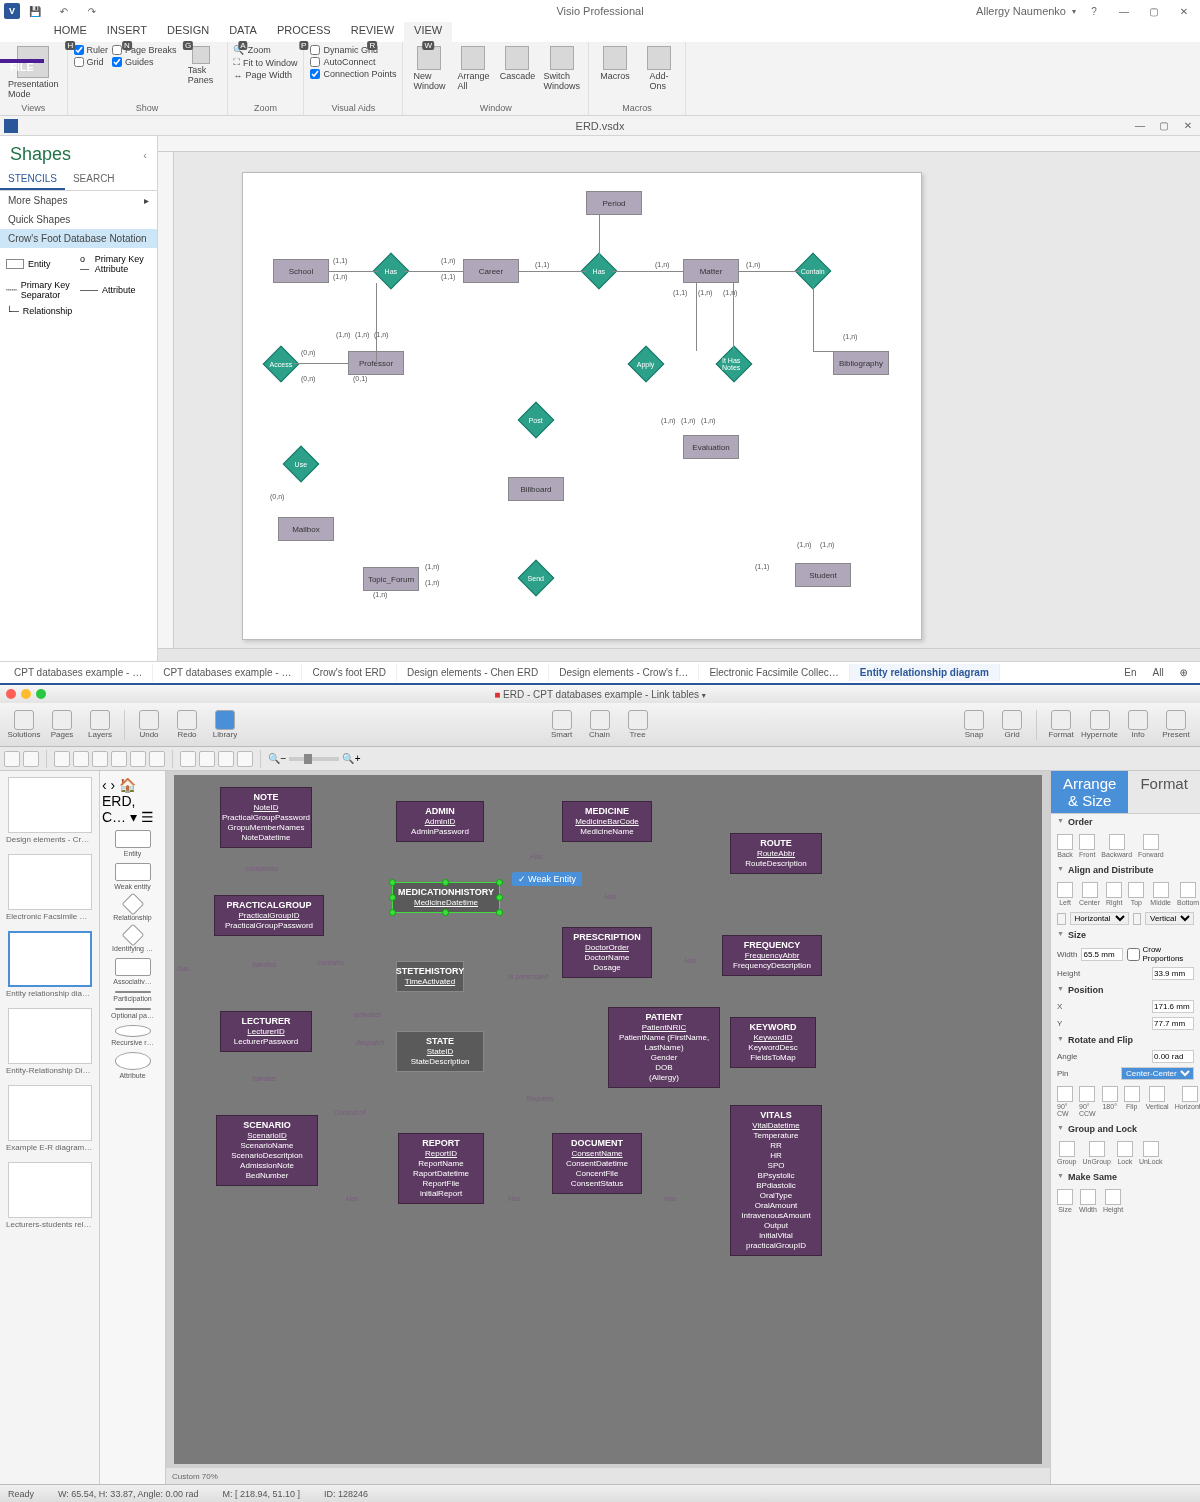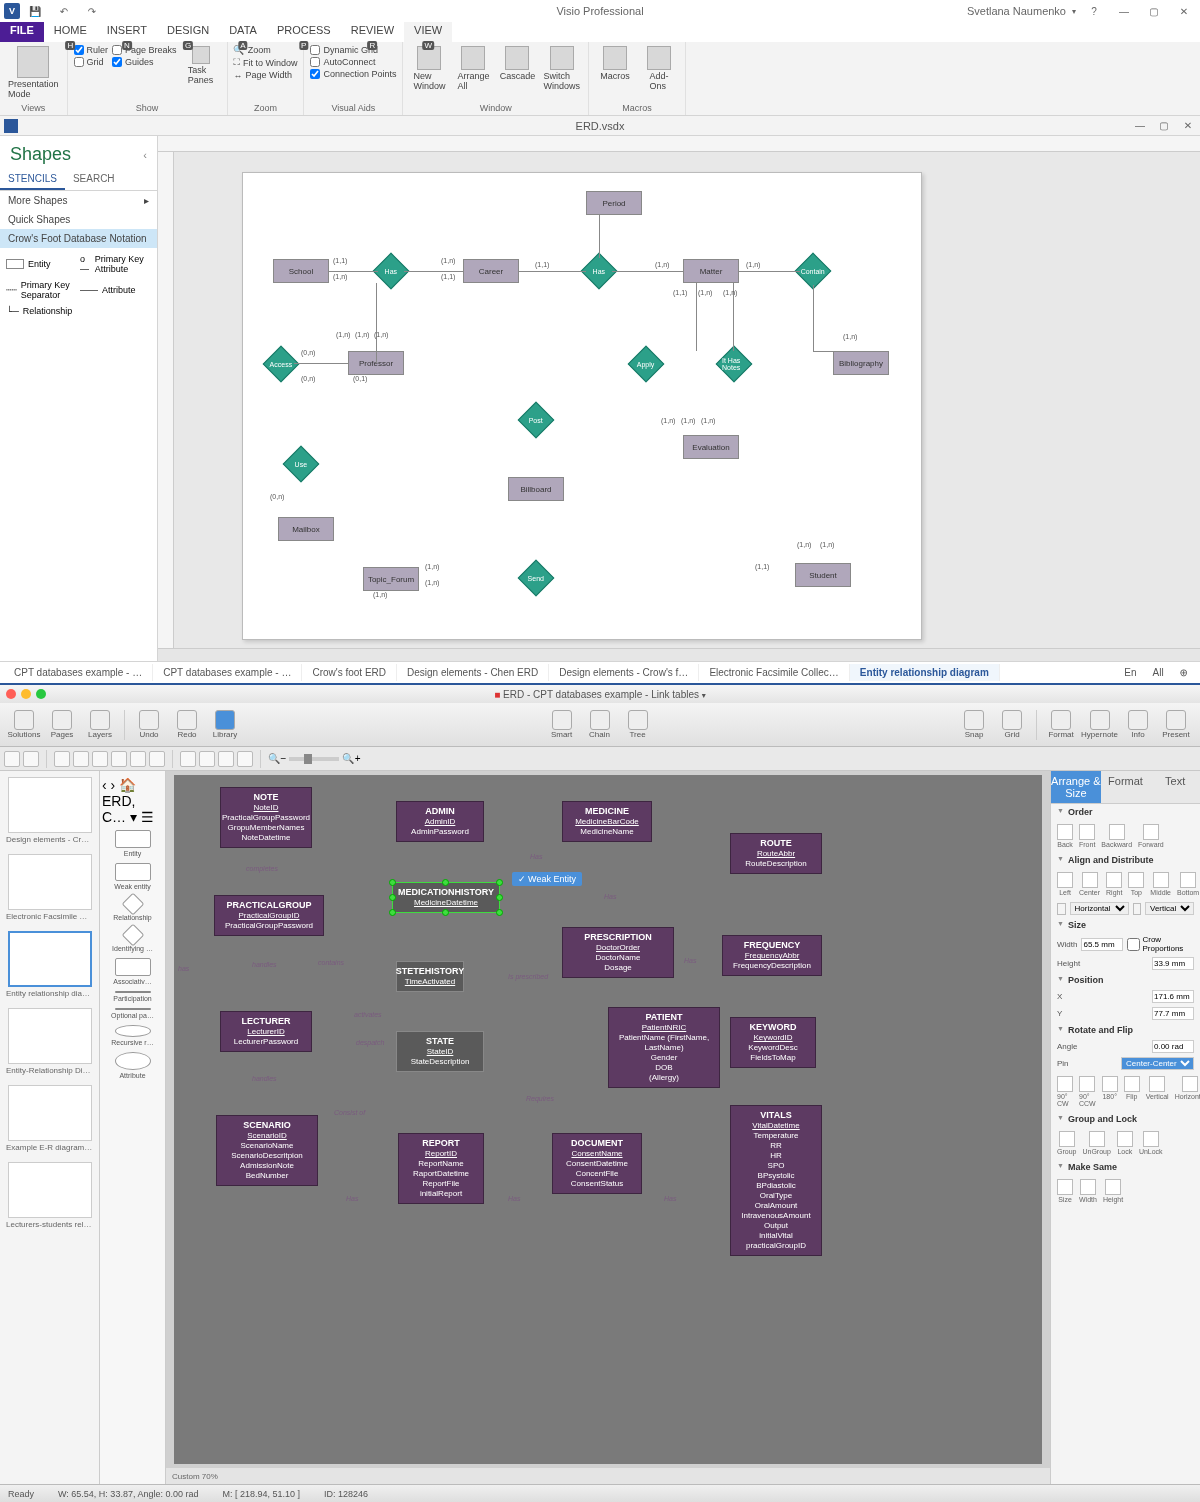--- a/index.html
+++ b/index.html
@@ -13,21 +13,21 @@
 .visio-titlebar .qat { display: flex; gap: 4px; padding-left: 4px; align-items: center; }
 .visio-titlebar .qat .qicon { width: 16px; height: 16px; background: #2b579a; border-radius: 2px; display: flex; align-items: center; justify-content: center; color: #fff; font-size: 9px; font-weight: bold;}
 .visio-titlebar .title { position: absolute; left: 50%; transform: translateX(-50%); color: #666; font-size: 11px; }
 .visio-titlebar .titleright { margin-left: auto; display:flex; align-items:center; gap:6px; padding-right:4px; color:#666;}
 .visio-titlebar .user { font-size: 11px; }
 .winbtn { width: 24px; height: 18px; display: inline-flex; align-items:center; justify-content:center; font-size:10px; color:#666;}
 
 
 .ribbon-tabs { height: 20px; background: #fff; display: flex; }
 .ribbon-tabs .tab { padding: 2px 10px; font-size: 11px; color: #444; cursor: pointer; position:relative;}
-.ribbon-tabs .tab.file { background: #4c1d95; color: #fff; font-weight: bold; }
+.ribbon-tabs .tab.file { background: #4c1d95; color: #fff; font-weight: bold; margin-top: 37px; }
 .ribbon-tabs .tab.active { background: #f3f3f3; }
 .ribbon-tabs .tab .kt { position:absolute; bottom:-8px; left:50%; transform:translateX(-50%); font-size:8px; background:#555; color:#fff; padding:0 2px; border-radius:2px;}
 
 
 .ribbon { height: 74px; background: #f3f3f3; border-bottom: 1px solid #d4d4d4; display: flex; }
 .r-group { border-right: 1px solid #e0e0e0; padding: 2px 6px 2px 6px; display: flex; flex-direction: column; }
 .r-group .items { display: flex; flex: 1; gap: 4px; align-items: flex-start; }
 .r-group .glabel { text-align: center; font-size: 9px; color: #666; }
 .r-btn { display: flex; flex-direction: column; align-items: center; justify-content:center; min-width: 40px; padding: 2px; font-size: 9px; color: #444; gap:1px;}
 .r-btn .ricon { width: 24px; height: 24px; background: #d8d8d8; border: 1px solid #aaa; }
@@ -121,21 +121,21 @@
 .pent { position:absolute; background:#5d3a62; border:1px solid #3d2540; color:#fff; display:flex; flex-direction:column; align-items:center; justify-content:center; font-size:8px; padding:4px 6px; text-align:center; line-height:1.25;}
 .pent .hdr{ font-weight:bold; font-size:9px;}
 .pent .pk{text-decoration:underline;}
 .pent.sel{ background:#5a5a5a; border:1px solid #888;}
 .handle { position:absolute; width:7px; height:7px; background:#3fdc3f; border:1px solid #0a0; border-radius:50%;}
 .tooltip { position:absolute; background:#4a90d9; color:#fff; font-size:9px; padding:2px 6px; border-radius:2px; white-space:nowrap;}
 .elabel { position:absolute; font-size:7px; color:#7a5b7f; font-style:italic;}
 
 .cd-right { width:150px; background:#f4f4f4; border-left:1px solid #ccc; display:flex; flex-direction:column;}
 .cd-right .tabs{ display:flex; border-bottom:1px solid #ccc;}
-.cd-right .tabs div{ flex:1; text-align:center; padding:4px 0; font-size:11px; color:#555; background:#e8e8e8;}
+.cd-right .tabs div{ flex:1; text-align:center; padding:4px 12px; font-size:15px; color:#555; background:#e8e8e8;}
 .cd-right .tabs div.active{ background:#4a90d9; color:#fff;}
 .cd-right .shead { color:#333; font-weight:bold; padding:3px 6px; font-size:9px; display:flex; gap:4px;}
 .cd-right .shead::before{content:"▼"; font-size:7px; color:#888;}
 .cd-right .row{ display:flex; align-items:center; gap:4px; padding:2px 6px;}
 .cd-right .row .lab{ flex:1; font-size:8px; color:#555;}
 .cd-right .row input[type=text]{ width:42px; font-size:8px; padding:1px; border:1px solid #ccc;}
 .cd-right .row select{ font-size:8px; border:1px solid #ccc; flex:1;}
 .cd-right .iconrow{ display:flex; gap:6px; padding:4px 6px;}
 .cd-right .iconrow .ib{ display:flex; flex-direction:column; align-items:center; font-size:7px; color:#666; gap:1px;}
 .cd-right .iconrow .ib .ic{ width:16px; height:16px; border:1px solid #bbb; background:#fff;}
@@ -149,21 +149,21 @@
 <div class="visio-app">
   <div class="visio-titlebar">
     <div class="qat">
       <span class="qicon">V</span>
       <span class="winbtn">💾</span>
       <span class="winbtn">↶</span>
       <span class="winbtn">↷</span>
     </div>
     <div class="title">Visio Professional</div>
     <div class="titleright">
-      <span class="user">Svetlana Naumenko</span>
+      <span class="user">Allergy Naumenko</span>
         <span style="font-size:8px">▾</span>
       <span class="winbtn">?</span>
       <span class="winbtn">—</span>
       <span class="winbtn">▢</span>
       <span class="winbtn">✕</span>
     </div>
   </div>
 
   <div class="ribbon-tabs">
     <div class="tab file">FILE</div>
@@ -667,21 +667,21 @@
             <div class="handle" style="top:50%;right:-4px;margin-top:-4px"></div>
         </div>
         <div class="tooltip" style="left:338px;top:97px">✓ <span>Weak Entity</span></div>
 
         <div class="pent" style="left:548px;top:160px;width:100px">
             <div class="hdr">FREQUENCY</div>
             <div class="pk">FrequencyAbbr</div>
             <div>FrequencyDescription</div>
           </div>
 
-        <div class="pent" style="left:388px;top:152px;width:112px">
+        <div class="pent" style="left:388px;top:152px;width:90px">
             <div class="hdr">PRESCRIPTION</div>
             <div class="pk">DoctorOrder</div>
             <div>DoctorName</div>
             <div>Dosage</div>
           </div>
 
         <div class="pent sel" style="left:222px;top:186px;width:68px">
             <div class="hdr">STETEHISTORY</div>
             <div class="pk">TimeActivated</div>
           </div>

